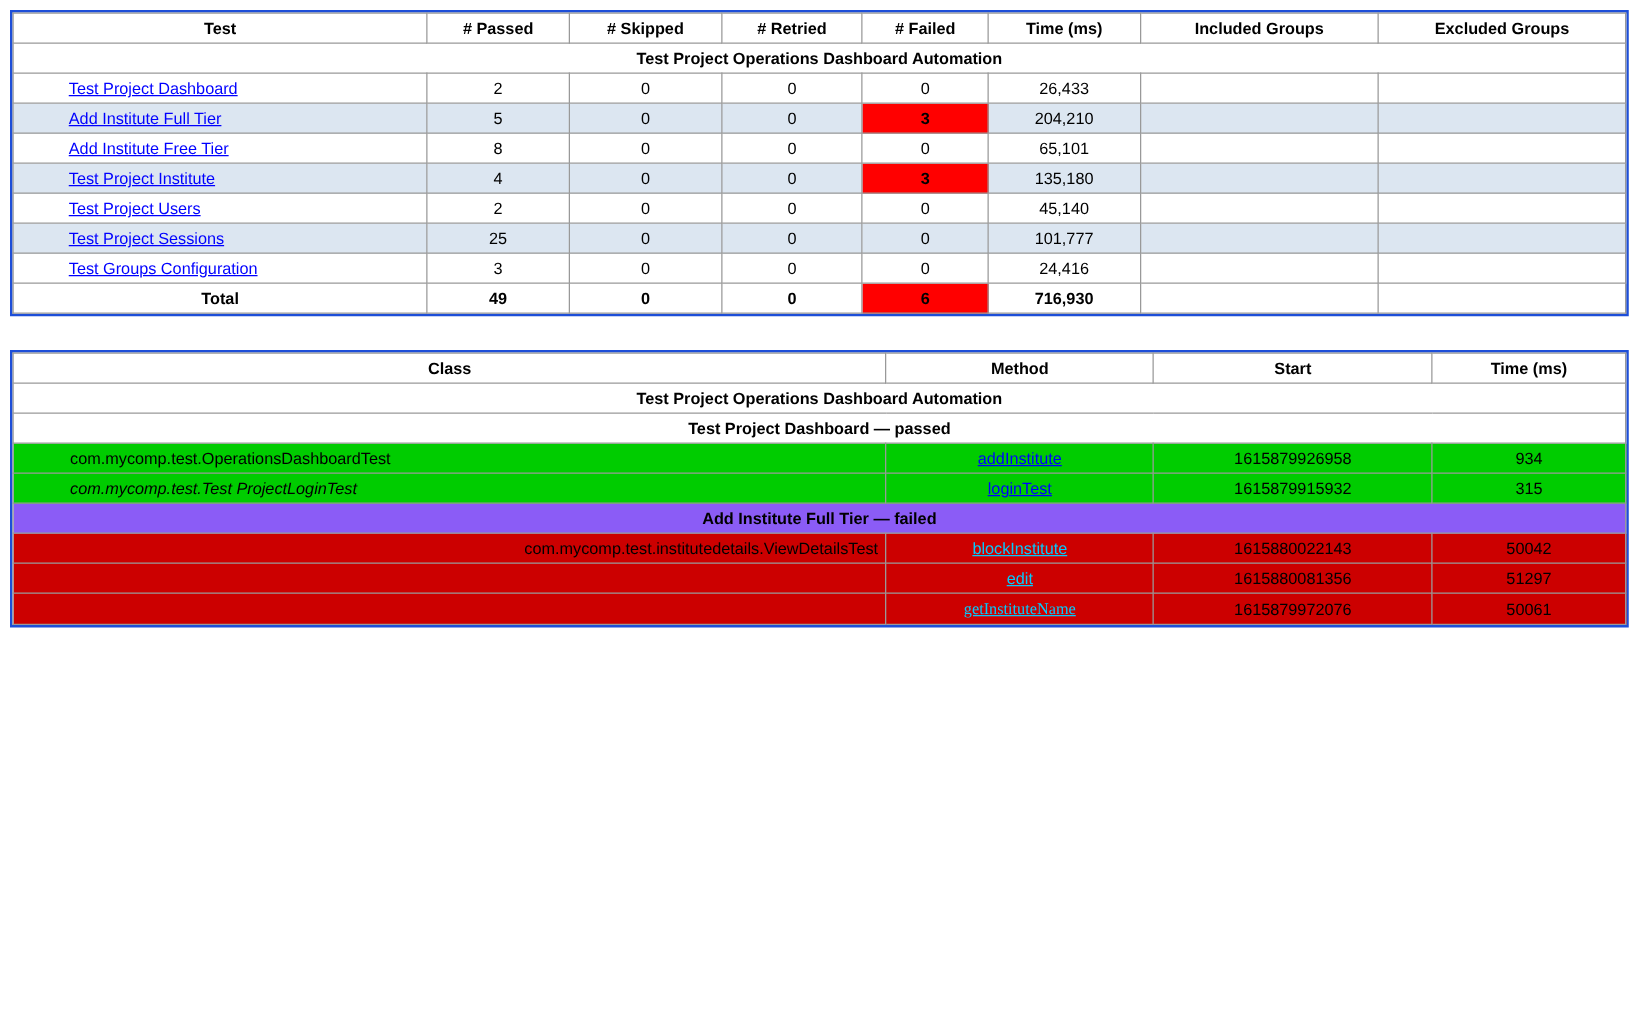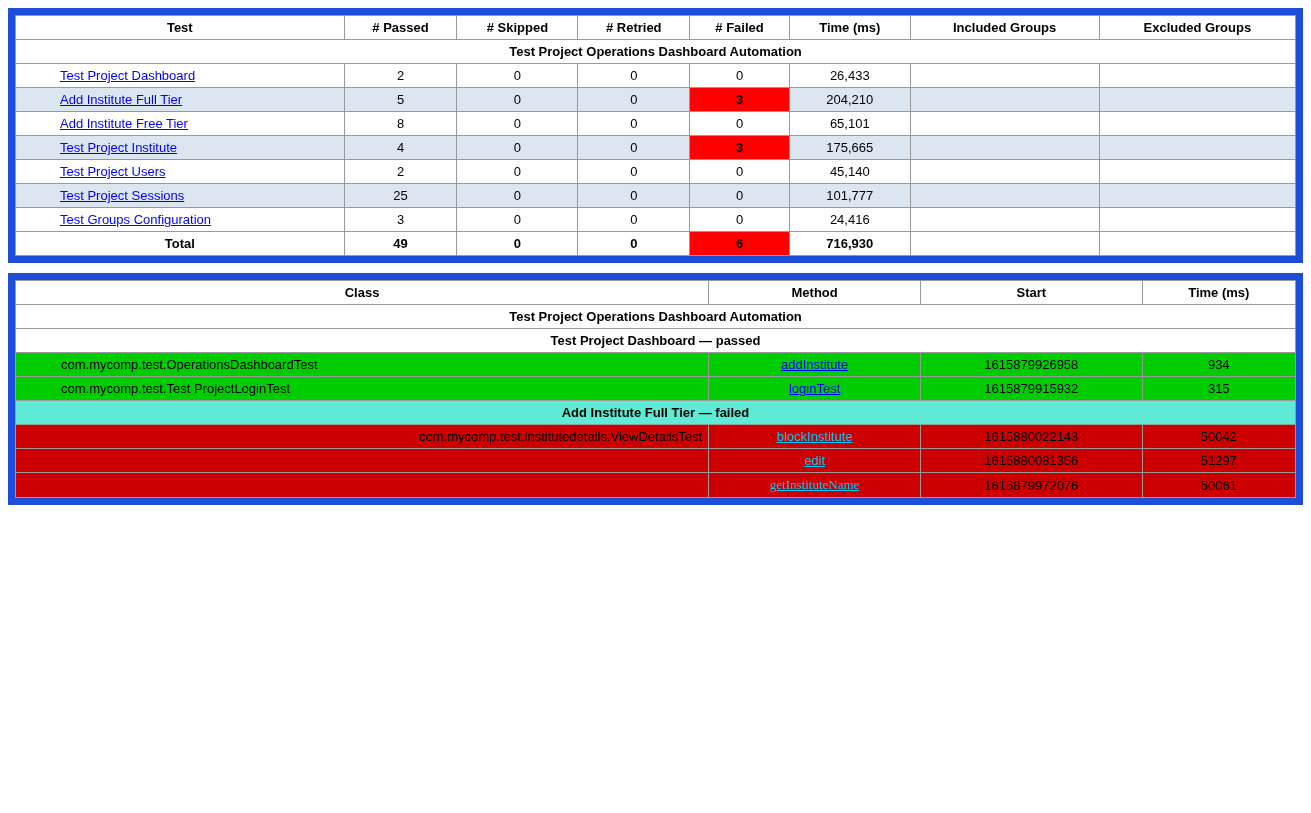--- a/index.html
+++ b/index.html
@@ -1,18 +1,18 @@
 <!DOCTYPE html>
 <html><head>
   <meta charset="utf-8">
   <style>
     * { box-sizing: border-box; margin: 0; padding: 0; }
     body { font-family: Arial, sans-serif; font-size: 13px; background: #fff; padding: 8px; }
 
-    .table-wrapper { border: 7px solid #1d4ed8; margin-bottom: 10px; }
+    .table-wrapper { border: 2px solid #1d4ed8; margin-bottom: 27px; }
 
     table { width: 100%; border-collapse: collapse; }
     th, td { border: 1px solid #999; padding: 4px 6px; text-align: center; }
     th { background: #fff; font-weight: bold; }
 
     .section-header td { text-align: center; font-weight: bold; background: #fff; }
 
     .link-cell { color: #00f; text-decoration: underline; cursor: pointer; text-align: left; padding-left: 44px; }
 
     .row-even { background: #dce6f1; }
@@ -75,21 +75,21 @@
           <td>65,101</td>
           <td></td>
           <td></td>
         </tr>
         <tr class="row-even">
           <td class="link-cell">Test Project Institute</td>
           <td>4</td>
           <td>0</td>
           <td>0</td>
           <td class="failed-cell">3</td>
-          <td>175,665</td>
+          <td>135,180</td>
           <td></td>
           <td></td>
         </tr>
         <tr class="row-odd">
           <td class="link-cell">Test Project Users</td>
           <td>2</td>
           <td>0</td>
           <td>0</td>
           <td>0</td>
           <td>45,140</td>
@@ -147,27 +147,27 @@
     <tr>
           <td colspan="4" style="text-align: center; font-weight: bold; background: rgb(255, 255, 255);">Test Project Dashboard — passed</td>
         </tr>
         <tr style="background: rgb(0, 204, 0);">
           <td class="left-align" style="background: rgb(0, 204, 0); color: rgb(0, 0, 0);">com.mycomp.test.OperationsDashboardTest</td>
           <td style="background: rgb(0, 204, 0);"><span class="method-link" style="color: rgb(0, 0, 255); text-decoration: underline; cursor: pointer;">addInstitute</span></td>
           <td style="background: rgb(0, 204, 0); color: rgb(0, 0, 0);">1615879926958</td>
           <td style="background: rgb(0, 204, 0); color: rgb(0, 0, 0);">934</td>
         </tr>
         <tr style="background: rgb(0, 204, 0);">
-          <td class="left-align" style="background: rgb(0, 204, 0); color: rgb(0, 0, 0);">com.mycomp.test.Test ProjectLoginTest</td>
+          <td class="left-align" style="background: rgb(0, 204, 0); color: rgb(0, 0, 0); font-style: italic;">com.mycomp.test.Test ProjectLoginTest</td>
           <td style="background: rgb(0, 204, 0);"><span class="method-link" style="color: rgb(0, 0, 255); text-decoration: underline; cursor: pointer;">loginTest</span></td>
           <td style="background: rgb(0, 204, 0); color: rgb(0, 0, 0);">1615879915932</td>
           <td style="background: rgb(0, 204, 0); color: rgb(0, 0, 0);">315</td>
         </tr>
         <tr>
-          <td colspan="4" style="text-align: center; font-weight: bold; background: #5eead4;">Add Institute Full Tier — failed</td>
+          <td colspan="4" style="text-align: center; font-weight: bold; background: #8b5cf6;">Add Institute Full Tier — failed</td>
         </tr>
         <tr style="background: rgb(204, 0, 0);">
           <td class="left-align" style="background: rgb(204, 0, 0); color: rgb(0, 0, 0); text-align: right;">com.mycomp.test.institutedetails.ViewDetailsTest</td>
           <td style="background: rgb(204, 0, 0);"><span class="method-link" style="color: rgb(0, 204, 255); text-decoration: underline; cursor: pointer;">blockInstitute</span></td>
           <td style="background: rgb(204, 0, 0); color: rgb(0, 0, 0);">1615880022143</td>
           <td style="background: rgb(204, 0, 0); color: rgb(0, 0, 0);">50042</td>
         </tr>
         <tr style="background: rgb(204, 0, 0);">
           <td class="left-align" style="background: rgb(204, 0, 0); color: rgb(0, 0, 0);"></td>
           <td style="background: rgb(204, 0, 0);"><span class="method-link" style="color: rgb(0, 204, 255); text-decoration: underline; cursor: pointer;">edit</span></td>

